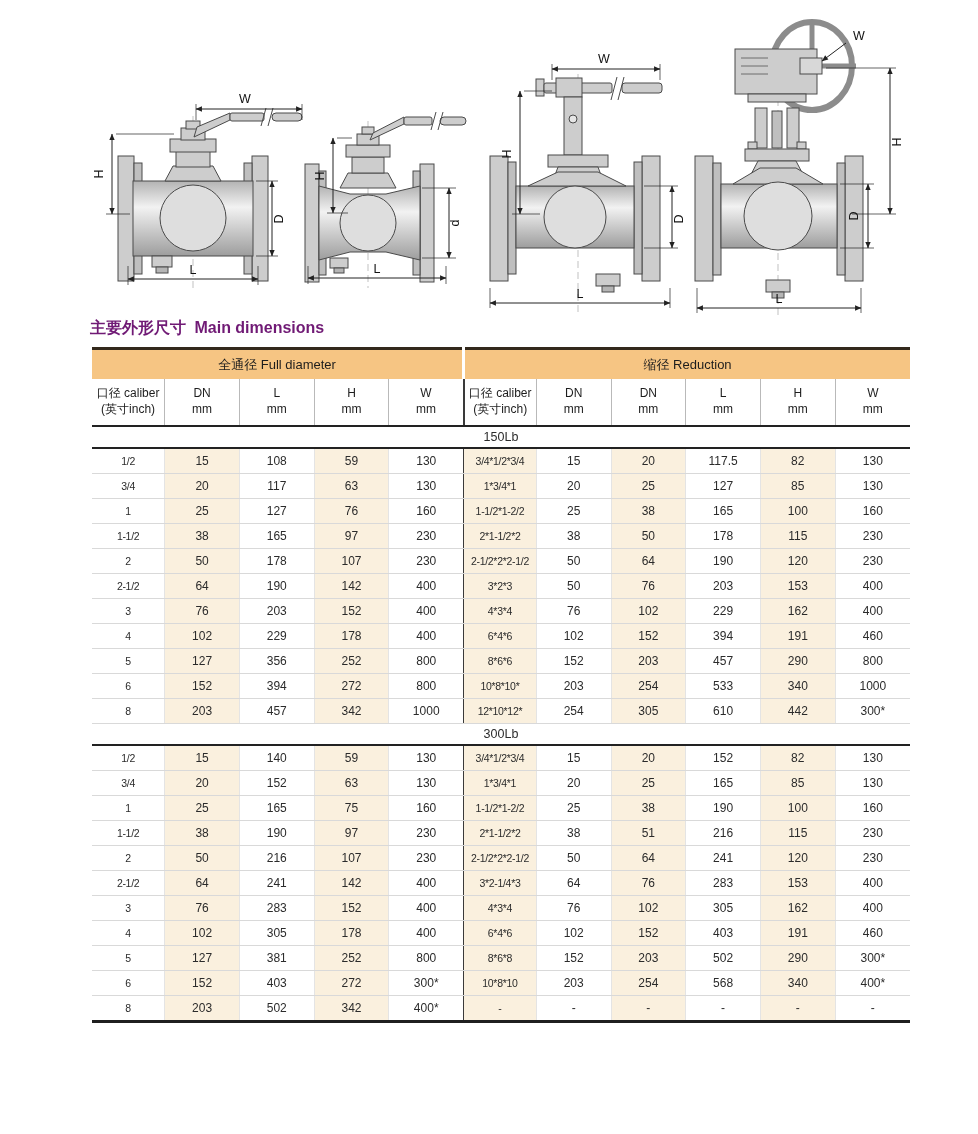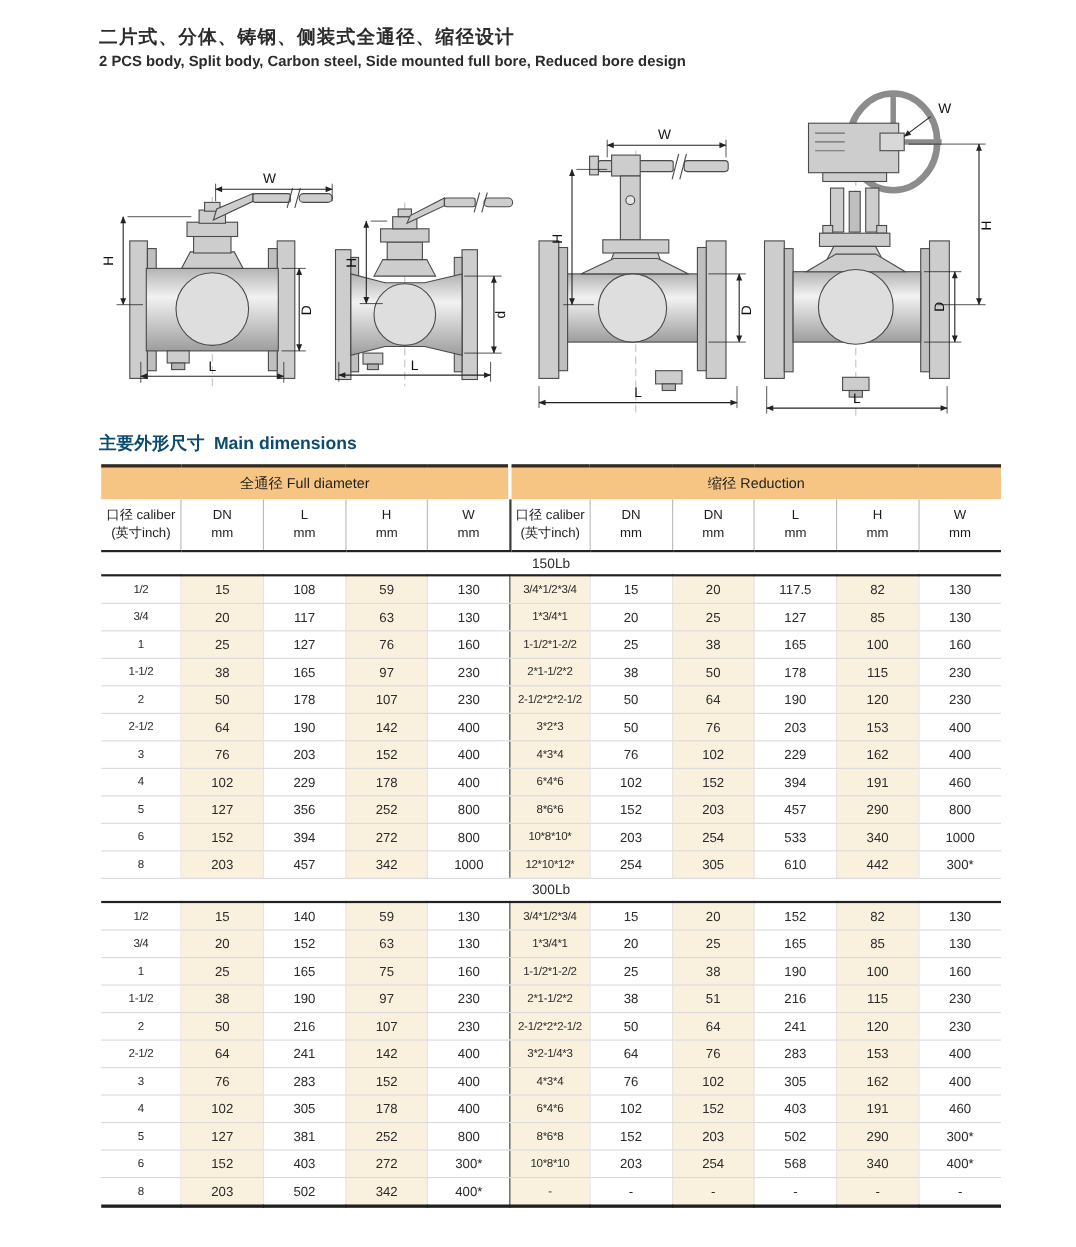--- a/index.html
+++ b/index.html
@@ -3,21 +3,21 @@
 <meta charset="utf-8">
 <style>
   html,body{margin:0;padding:0;background:#ffffff;}
   body{font-family:"Liberation Sans", sans-serif;color:#2b2b2b;}
   .page{position:relative;width:978px;height:1134px;background:#fff;overflow:hidden;}
   header{padding:22px 0 0 90px;}
   h1{margin:0;font-size:17px;font-weight:bold;color:#2b2b2b;letter-spacing:1px;}
   h2{margin:3px 0 0 0;font-size:13.5px;font-weight:bold;color:#2b2b2b;}
   .drawings{margin-top:16px;height:302px;}
   .drawings svg{display:block;}
-  .sec-heading{margin:12px 0 0 90px;font-size:16px;font-weight:bold;color:#0c4a6e;}
+  .sec-heading{margin:0 0 0 90px;font-size:16px;font-weight:bold;color:#701a75;}
   .sec-heading .en{margin-left:4px;}
   table.dim-table{border-collapse:collapse;table-layout:fixed;width:818px;margin:8px 0 0 92px;
     font-size:12px;color:#2b2b2b;border-top:3px solid #33291c;border-bottom:3px solid #1f1f1f;}
   col.cal{width:72px;} col.num{width:74px;}
   th.grp{background:#f6c583;height:27px;font-weight:normal;font-size:13px;color:#1d1d1d;}
   th.grp.split{border-left:3px solid #ffffff;}
   th.sub{background:#fff;font-weight:normal;font-size:12px;line-height:1.3;height:44px;
     border-left:1px solid #b9b9b9;border-bottom:2px solid #222;color:#1d1d1d;vertical-align:middle;margin-left:16px;}
   th.sub:first-child{border-left:none;}
   th.sub.mid{border-left:2px solid #3a3a3a;}
@@ -28,24 +28,20 @@
   td.mid{border-left:1.5px solid #3a3a3a;}
   td.cap{font-size:10.5px;letter-spacing:-0.3px;}
   tr.lastrow td{border-bottom:3px solid #1f1f1f;}
   .dimtxt{font-size:12.5px;fill:#111;}
 </style>
 </head>
 <body>
 
 <div class="page">
 
-  <header>
-    <h1>二片式、分体、铸钢、侧装式全通径、缩径设计</h1>
-    <h2>2 PCS body, Split body, Carbon steel, Side mounted full bore, Reduced bore design</h2>
-  </header>
 
   <div class="drawings">
   <svg width="978" height="302" viewBox="0 0 978 302" xmlns="http://www.w3.org/2000/svg">
     <defs>
       <linearGradient id="gpipe" x1="0" y1="0" x2="0" y2="1">
         <stop offset="0" stop-color="#b3b3b3"></stop>
             <stop offset="0.35" stop-color="#f2f2f2"></stop>
             <stop offset="1" stop-color="#9d9d9d"></stop>
       </linearGradient>
       <marker id="arr" viewBox="0 0 10 10" refX="8.5" refY="5" markerWidth="9" markerHeight="7" orient="auto-start-reverse">

